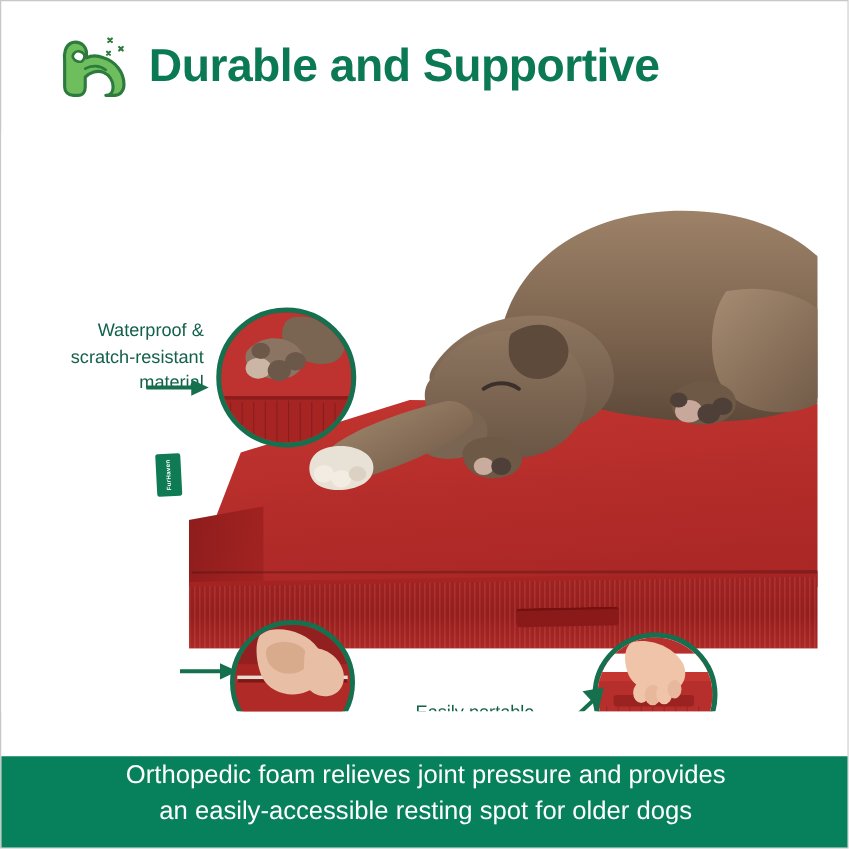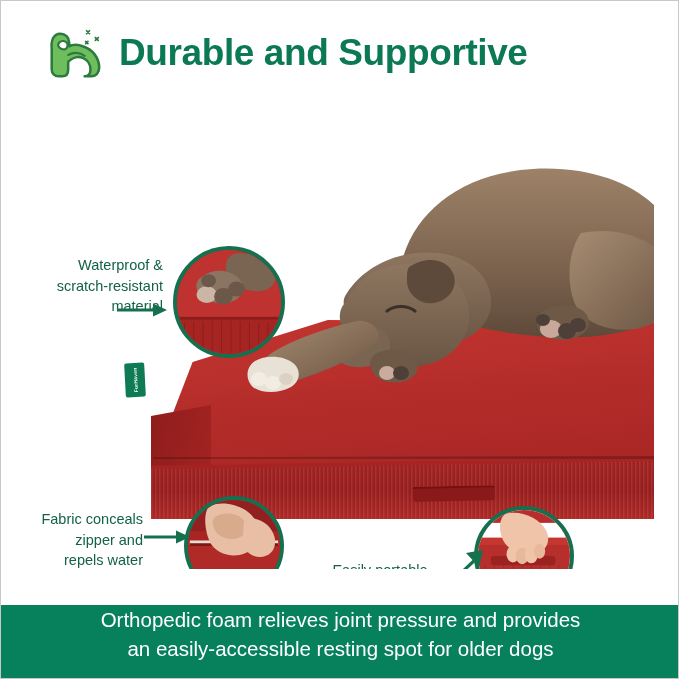--- a/index.html
+++ b/index.html
@@ -326,23 +326,20 @@
         <ellipse cx="38" cy="48" rx="7" ry="9" fill="#EFC4A8"></ellipse>
         <ellipse cx="48" cy="50" rx="7" ry="9" fill="#E7B89B"></ellipse>
         <ellipse cx="58" cy="49" rx="7" ry="9" fill="#EFC4A8"></ellipse>
         <ellipse cx="67" cy="45" rx="6" ry="8" fill="#E7B89B"></ellipse>
       </svg>
     </div>
 
     <div id="anno-waterproof" class="annotation">Waterproof &amp;
 scratch-resistant
 material</div>
-    <div id="anno-zipper" class="annotation">Fabric conceals
-zipper and
-repels water</div>
     <div id="anno-handle" class="annotation">Easily portable
 with built-in
 handle</div>
 
     <svg id="arrow-waterproof" class="arrow" width="52" height="16" viewBox="0 0 52 16">
       <path d="M0 8 L38 8" stroke="#15704E" stroke-width="3.2" stroke-linecap="round"></path>
       <path d="M36 1.5 L50 8 L36 14.5 Z" fill="#15704E"></path>
     </svg>
 
     <svg id="arrow-zipper" class="arrow" width="48" height="16" viewBox="0 0 48 16">

